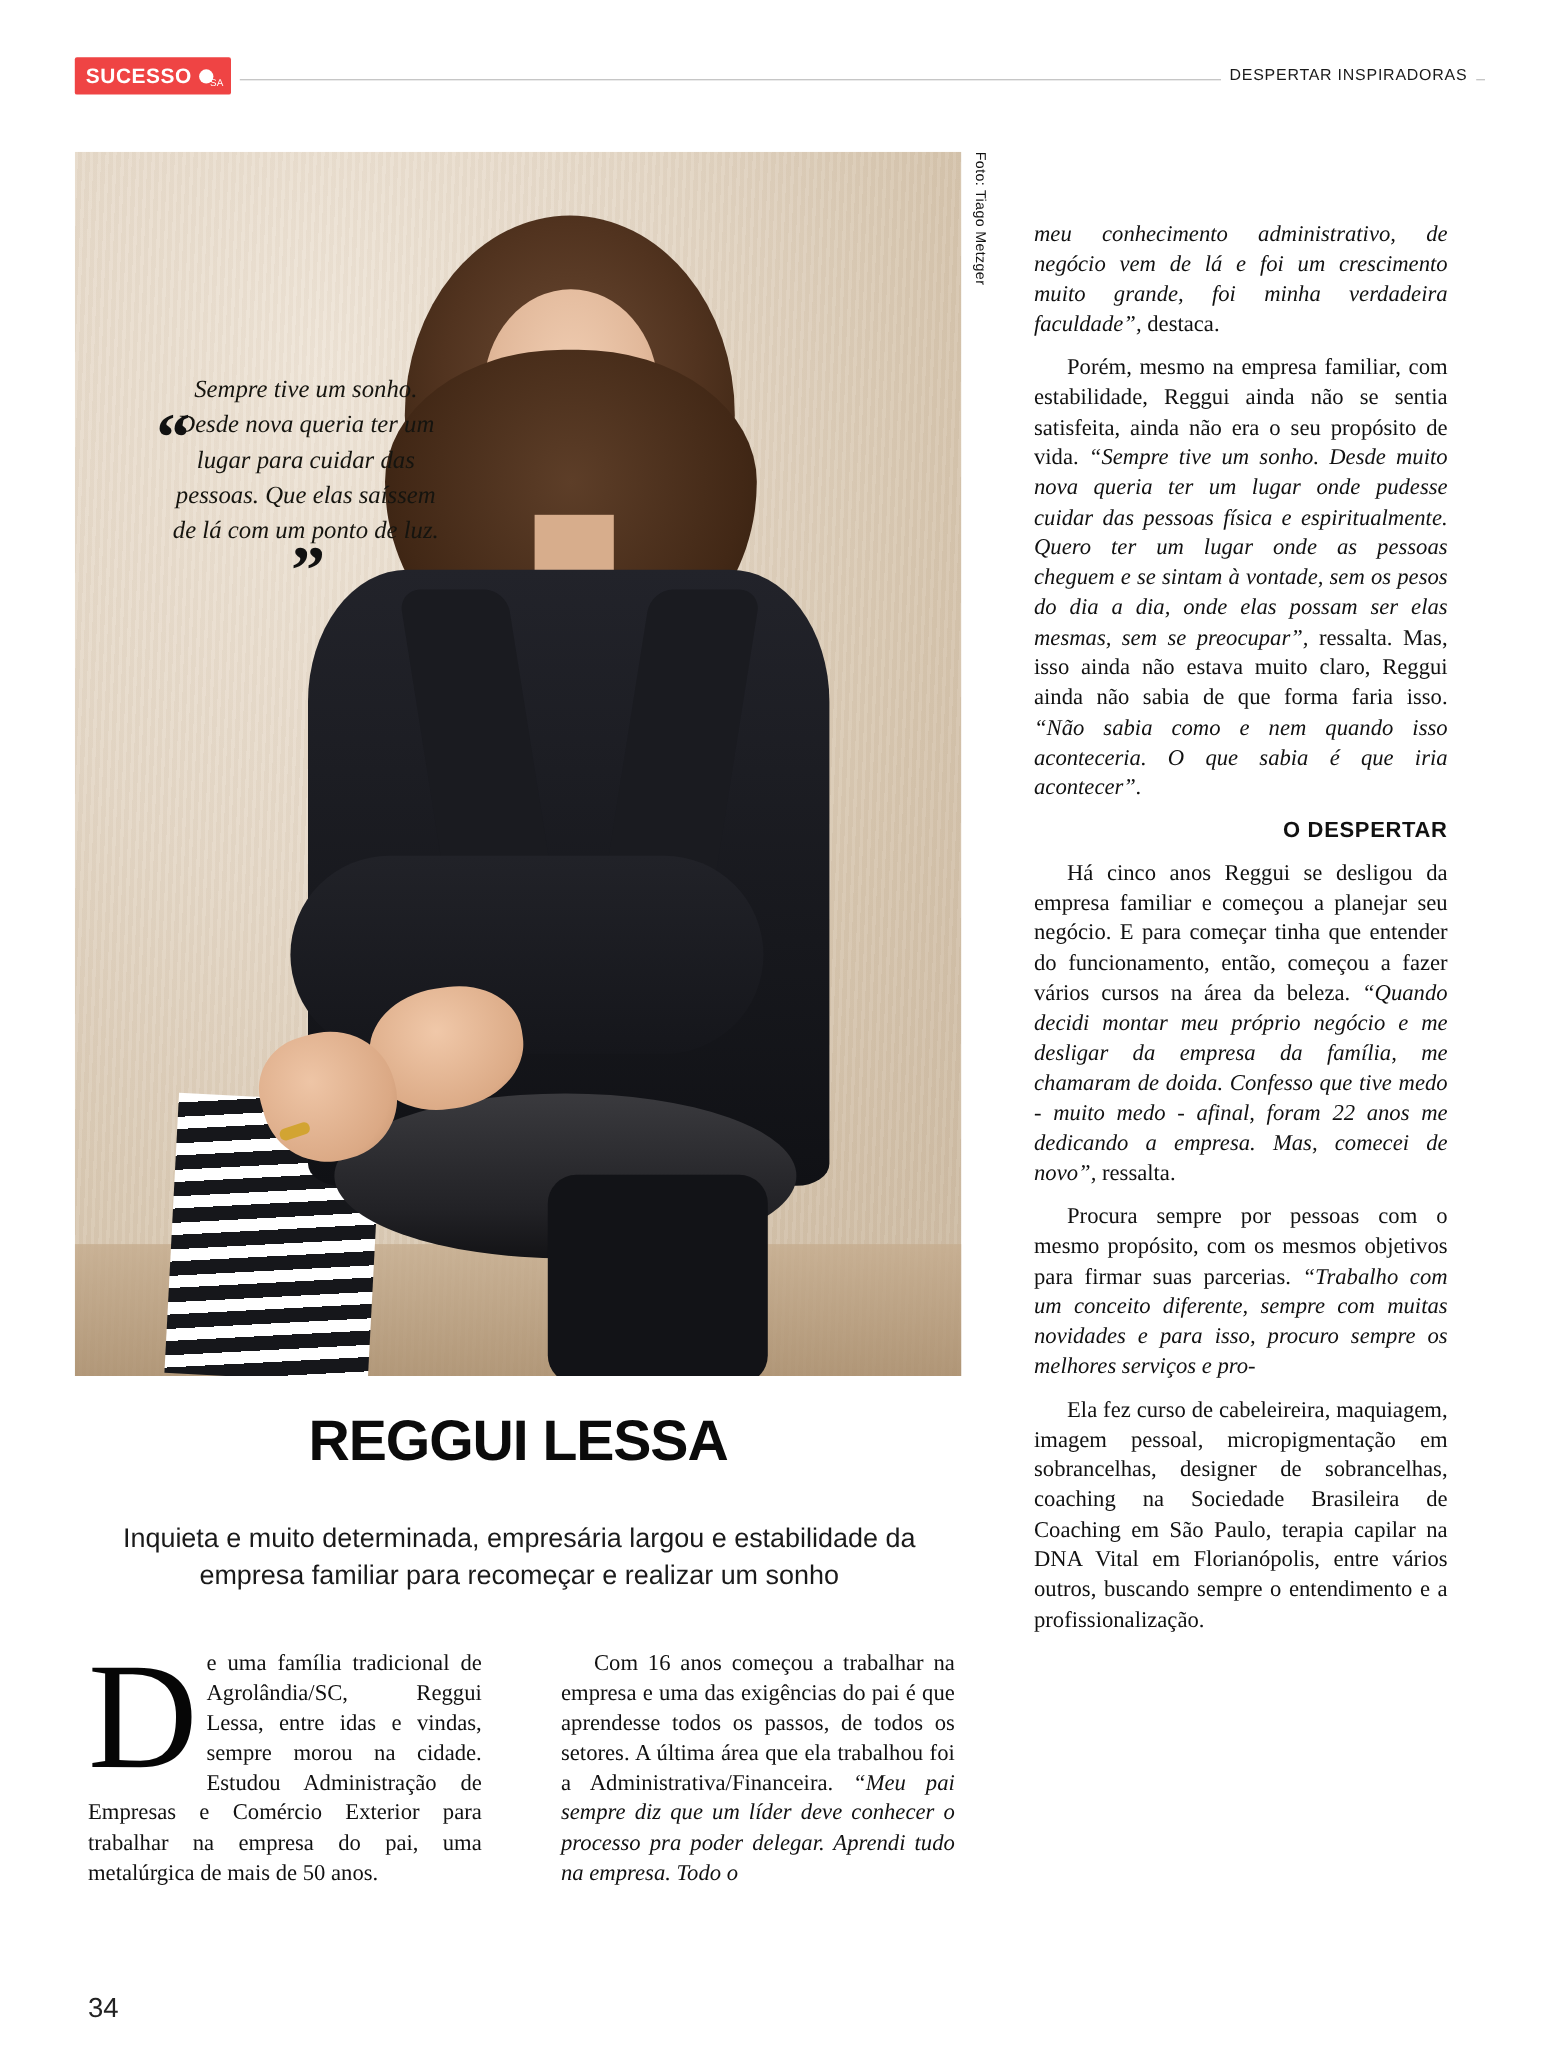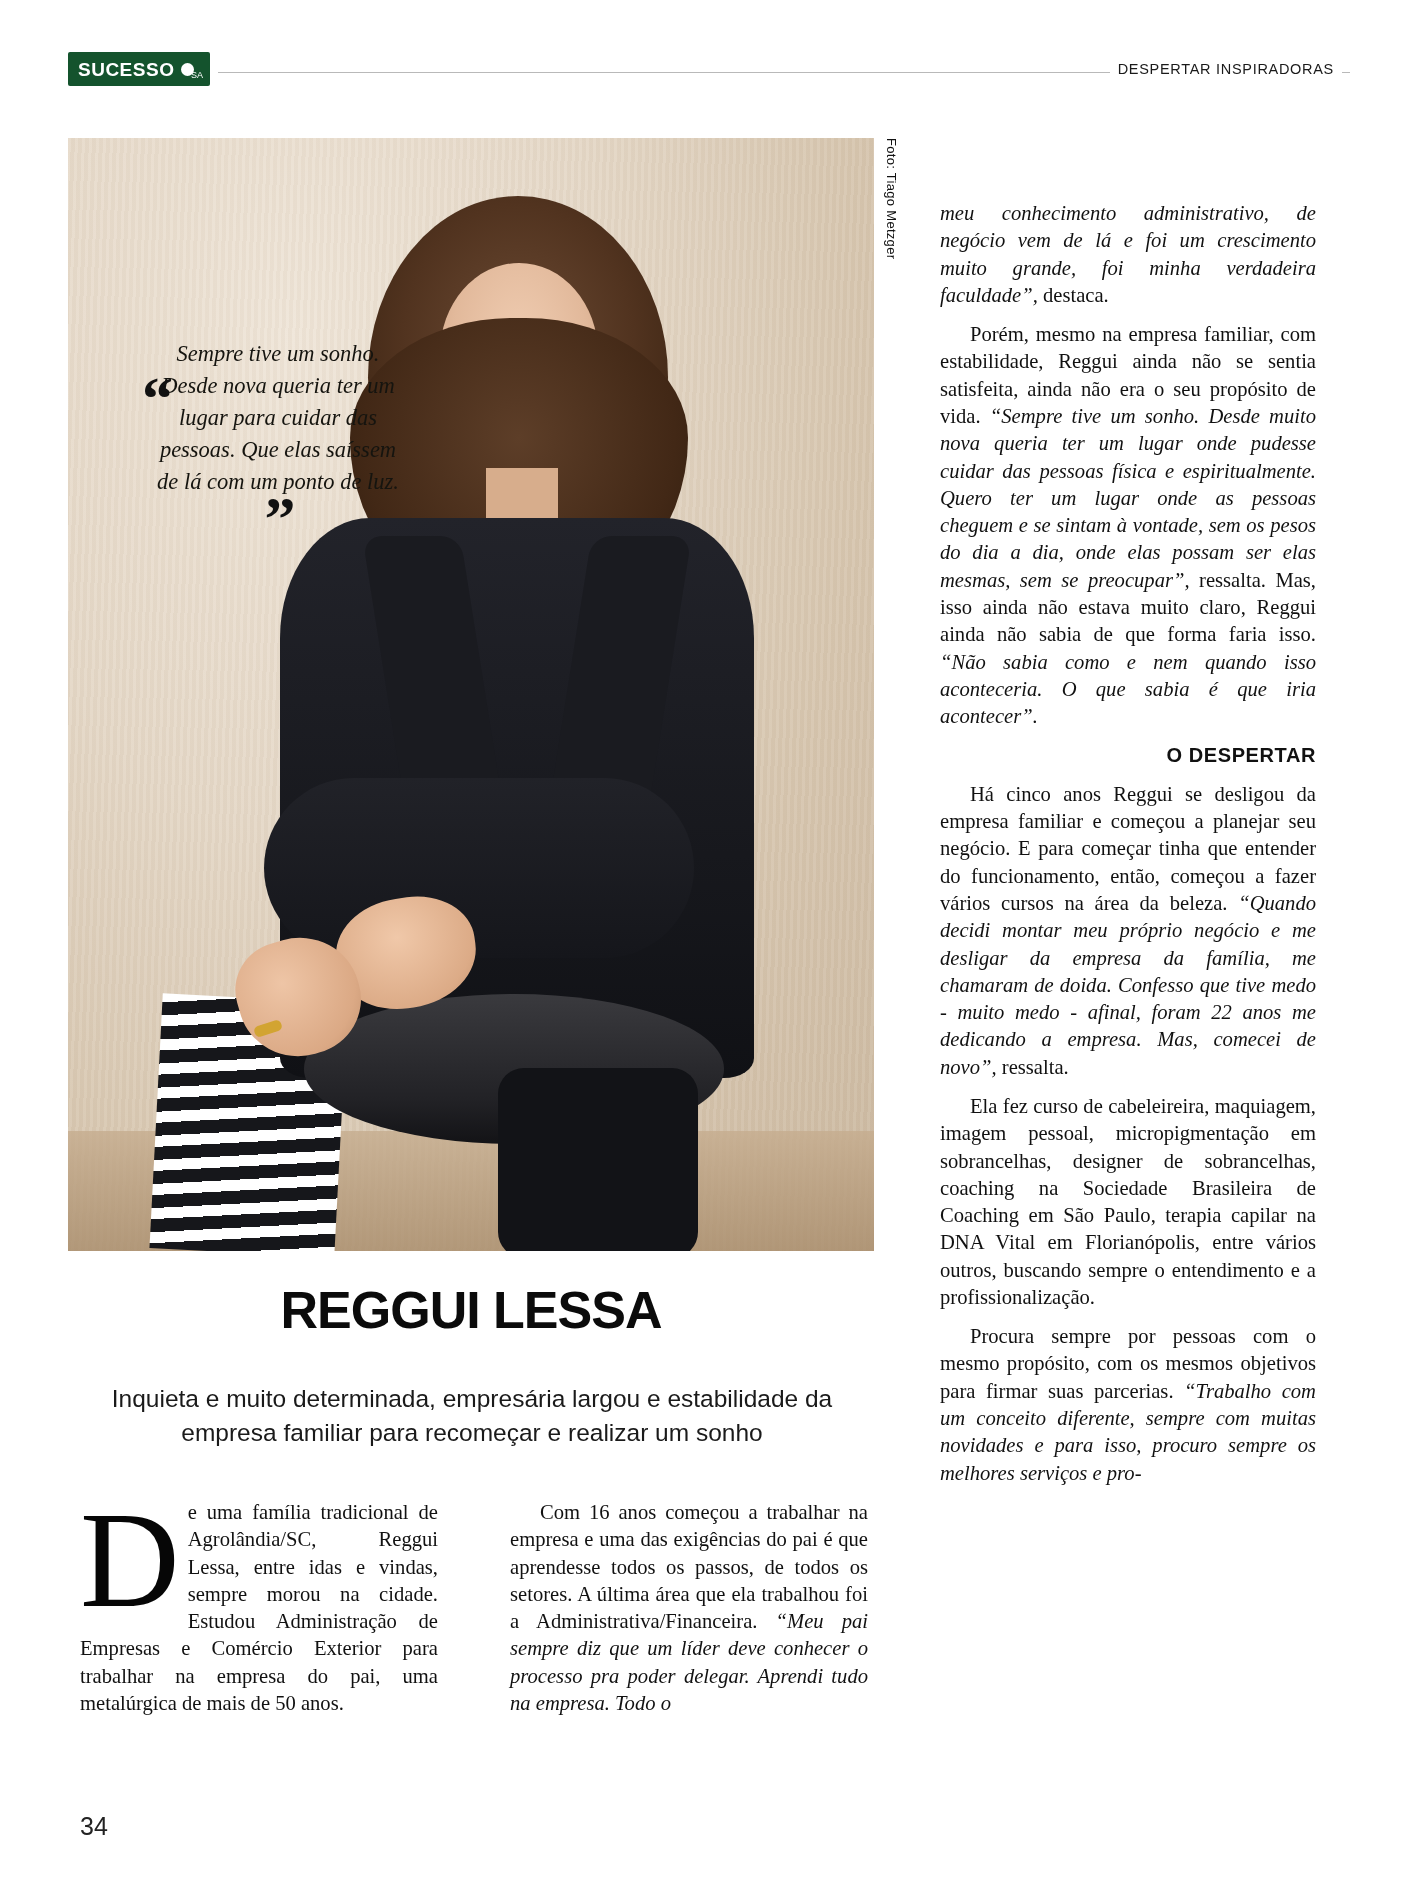--- a/index.html
+++ b/index.html
@@ -30,21 +30,21 @@
     top: 52px;
     width: 1282px;
     height: 40px;
   }
   .logo {
     position: absolute;
     left: 0;
     top: 0;
     width: 142px;
     height: 34px;
-    background: #14532d;
+    background: #ef4444;
     border-radius: 2px;
   }
   .logo-text {
     position: absolute;
     left: 10px;
     top: 7px;
     font-family: "Liberation Sans", sans-serif;
     font-weight: bold;
     font-size: 19px;
     letter-spacing: 0.5px;
@@ -466,19 +466,19 @@
 
   <div class="col col-2">
     <p><span>Com 16 anos começou a trabalhar na empresa e uma das exigências do pai é que aprendesse todos os passos, de todos os setores. A última área que ela trabalhou foi a Administrativa/Financeira.</span> <span class="ital">“Meu pai sempre diz que um líder deve conhecer o processo pra poder delegar. Aprendi tudo na empresa. Todo o</span></p>
   </div>
 
   <div class="col col-3">
     <p class="noindent"><span class="ital">meu conhecimento administrativo, de negócio vem de lá e foi um crescimento muito grande, foi minha verdadeira faculdade”,</span><span> destaca.</span></p>
     <p><span>Porém, mesmo na empresa familiar, com estabilidade, Reggui ainda não se sentia satisfeita, ainda não era o seu propósito de vida. </span><span class="ital">“Sempre tive um sonho. Desde muito nova queria ter um lugar onde pudesse cuidar das pessoas física e espiritualmente. Quero ter um lugar onde as pessoas cheguem e se sintam à vontade, sem os pesos do dia a dia, onde elas possam ser elas mesmas, sem se preocupar”,</span><span> ressalta. Mas, isso ainda não estava muito claro, Reggui ainda não sabia de que forma faria isso. </span><span class="ital">“Não sabia como e nem quando isso aconteceria. O que sabia é que iria acontecer”.</span></p>
     <p class="section-head">O DESPERTAR</p>
     <p><span>Há cinco anos Reggui se desligou da empresa familiar e começou a planejar seu negócio. E para começar tinha que entender do funcionamento, então, começou a fazer vários cursos na área da beleza. </span><span class="ital">“Quando decidi montar meu próprio negócio e me desligar da empresa da família, me chamaram de doida. Confesso que tive medo - muito medo - afinal, foram 22 anos me dedicando a empresa. Mas, comecei de novo”,</span><span> ressalta.</span></p>
+    <p><span>Procura sempre por pessoas com o mesmo propósito, com os mesmos objetivos para firmar suas parcerias. </span><span class="ital">“Trabalho com um conceito diferente, sempre com muitas novidades e para isso, procuro sempre os melhores serviços e pro-</span></p>
     <p><span>Ela fez curso de cabeleireira, maquiagem, imagem pessoal, micropigmentação em sobrancelhas, designer de sobrancelhas, coaching na Sociedade Brasileira de Coaching em São Paulo, terapia capilar na DNA Vital em Florianópolis, entre vários outros, buscando sempre o entendimento e a profissionalização.</span></p>
-    <p><span>Procura sempre por pessoas com o mesmo propósito, com os mesmos objetivos para firmar suas parcerias. </span><span class="ital">“Trabalho com um conceito diferente, sempre com muitas novidades e para isso, procuro sempre os melhores serviços e pro-</span></p>
   </div>
 
   <div class="folio">34</div>
 
 </div>
 
 </body></html>

